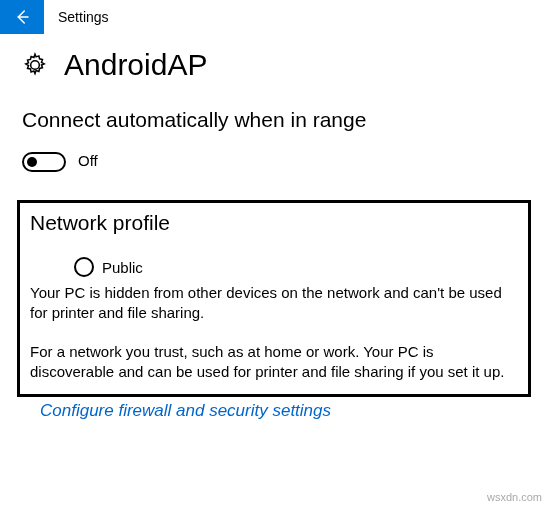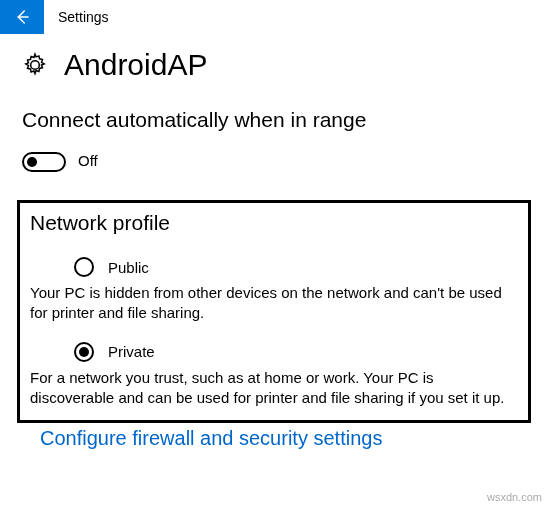--- a/index.html
+++ b/index.html
@@ -98,21 +98,21 @@
     }
     .profile-heading {
       font-size: 21px;
       font-weight: 400;
       margin-bottom: 22px;
       color: #000000;
     }
     .radio-row {
       display: flex;
       align-items: center;
-      gap: 14px;
+      gap: 8px;
       margin-bottom: 6px;
       cursor: pointer;
       padding-left: 44px;
     }
     .radio-circle {
       width: 20px;
       height: 20px;
       border: 2px solid #000;
       border-radius: 50%;
       display: flex;
@@ -134,25 +134,26 @@
       font-size: 15px;
       color: #000;
       line-height: 1.35;
       margin-bottom: 18px;
     }
     .radio-desc.last {
       margin-bottom: 4px;
     }
     .link {
       color: #0066cc;
-      font-size: 20px;
+      font-size: 17px;
       cursor: pointer;
       margin-top: 4px;
       margin-left: 18px;
       display: block;
+      font-style: italic;
     }
     .watermark {
       position: absolute;
       bottom: 11px;
       right: 6px;
       font-size: 11px;
       color: #aaa;
     }
   </style>
 </head>
@@ -188,25 +189,19 @@
 
   <div class="profile-box">
     <div class="profile-heading">Network profile</div>
 
     <div class="radio-row">
       <div class="radio-circle"></div>
       <span class="radio-label">Public</span>
     </div>
     <div class="radio-desc">Your PC is hidden from other devices on the network and can't be used for printer and file sharing.</div>
 
-    <div class="radio-row">
-      <div class="radio-circle">
-        <div class="radio-dot"></div>
-      </div>
-      <span class="radio-label">Private</span>
-    </div>
     <div class="radio-desc last">For a network you trust, such as at home or work. Your PC is discoverable and can be used for printer and file sharing if you set it up.</div>
   </div>
 
   <span class="link">Configure firewall and security settings</span>
 </div>
 
 <div class="watermark">wsxdn.com</div>
 
 </body></html>

